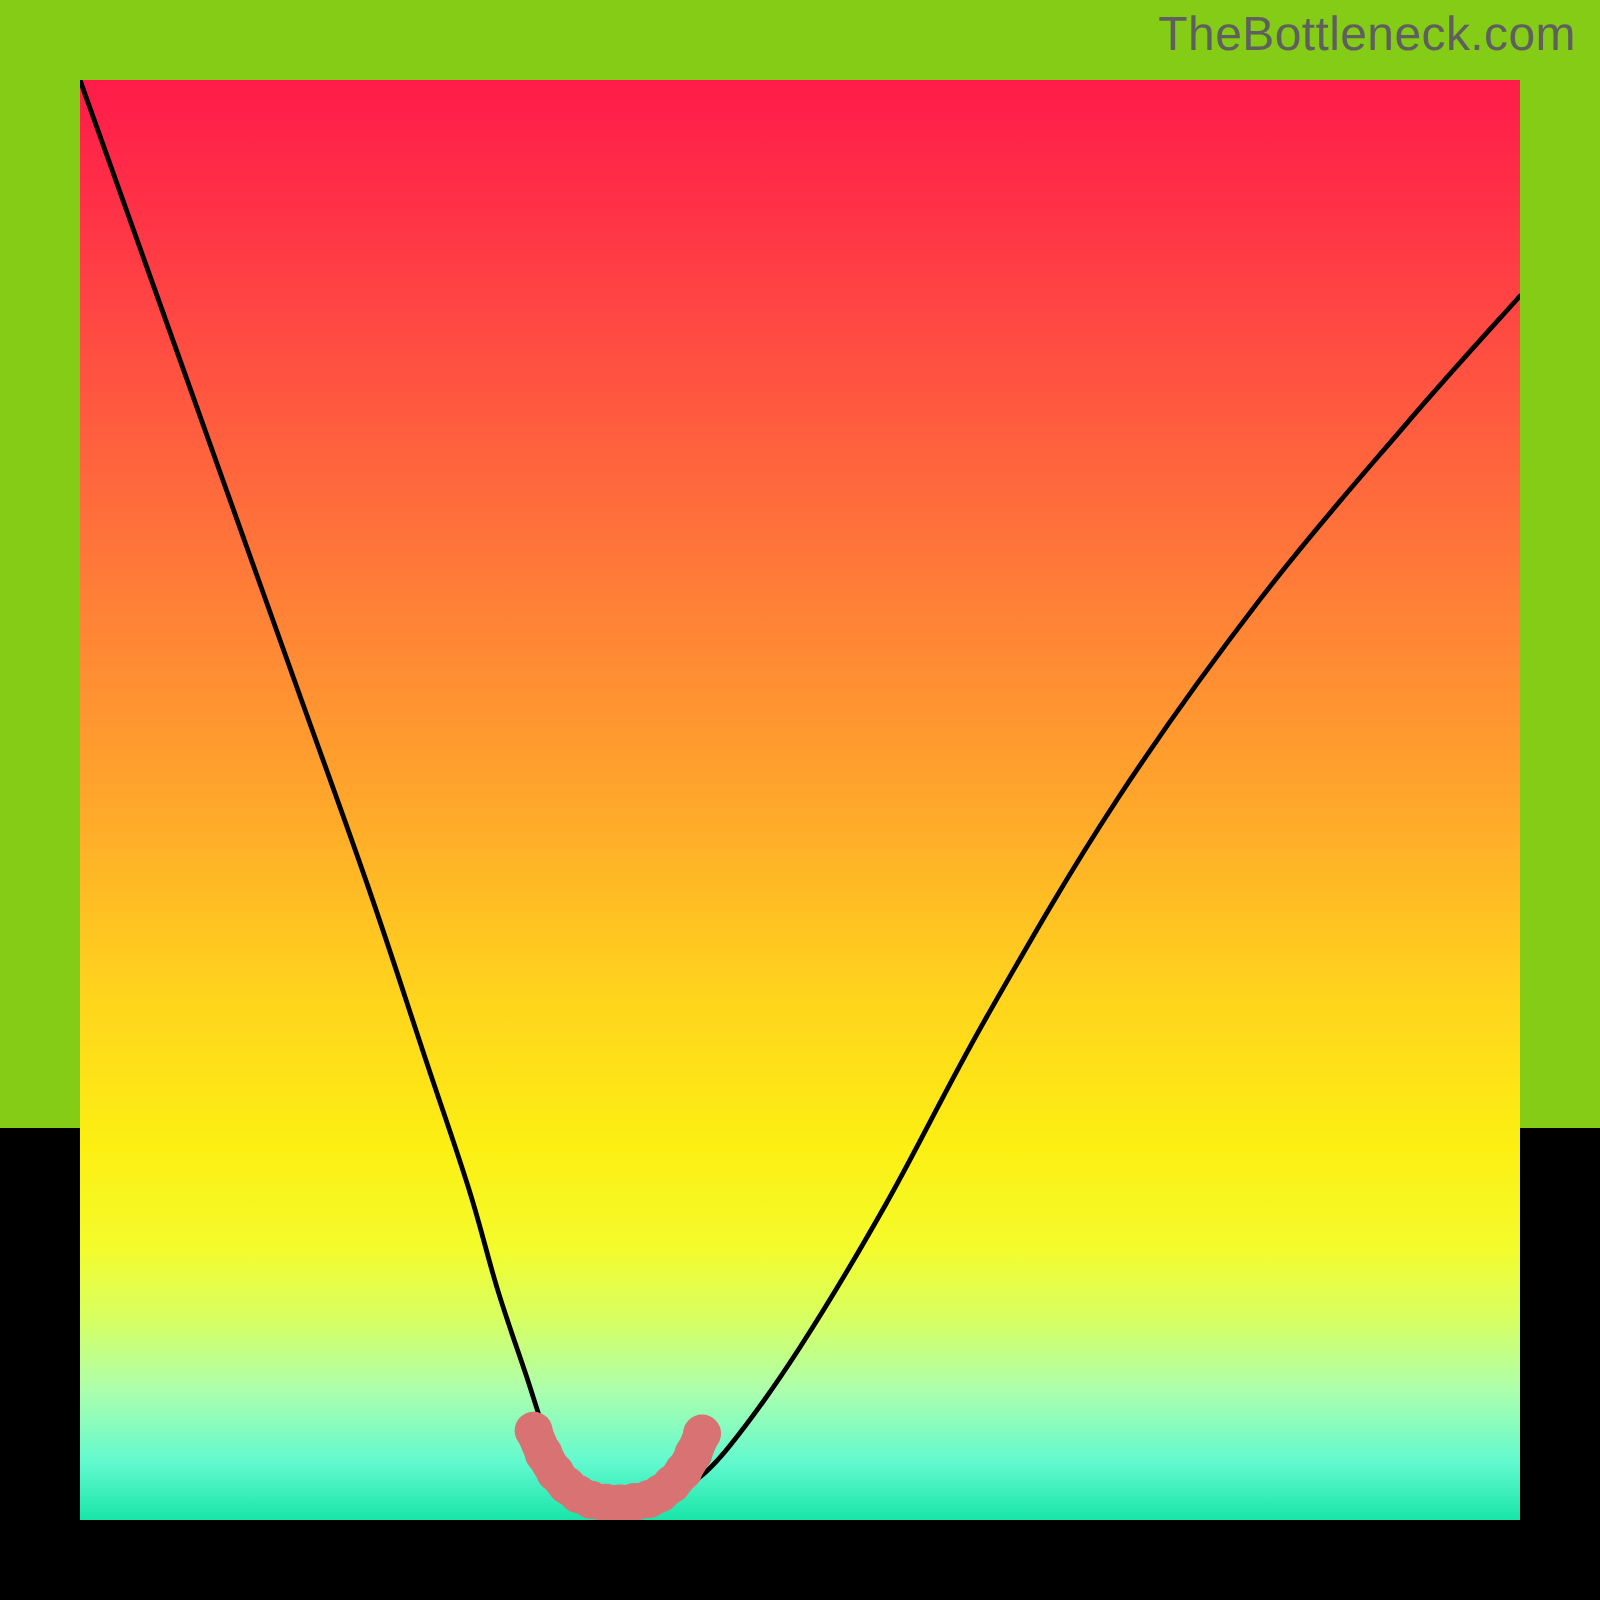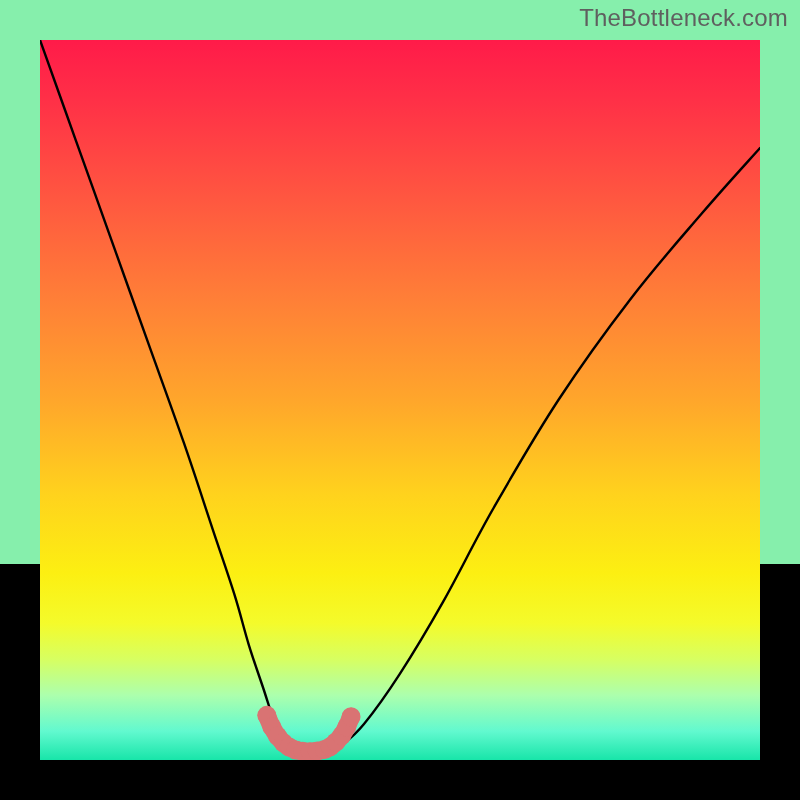--- a/index.html
+++ b/index.html
@@ -10,21 +10,21 @@
     background: #000;
     overflow: hidden;
     font-family: Arial, Helvetica, sans-serif;
   }
   .frame {
     position: absolute;
     left: 0;
     top: 0;
     width: 800px;
     height: 564px;
-    background: #86efac;
+    background: #84cc16;
   }
   .watermark {
     position: absolute;
     top: 4px;
     right: 12px;
     color: #5f5f5f;
     font-size: 24px;
     font-weight: 500;
     letter-spacing: 0.2px;
     z-index: 40;

